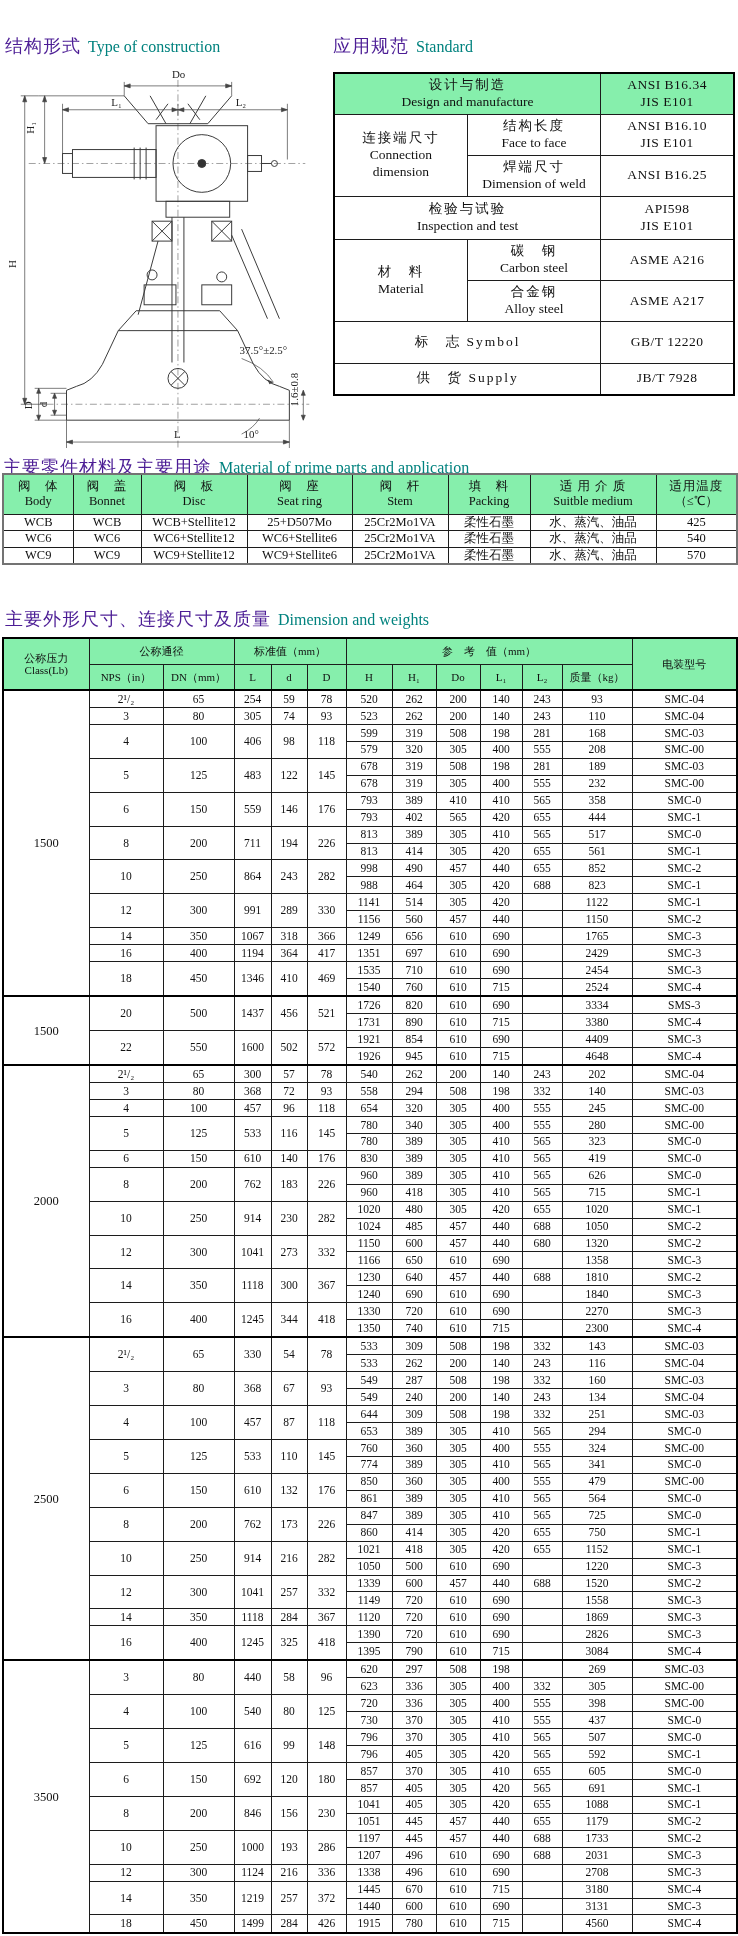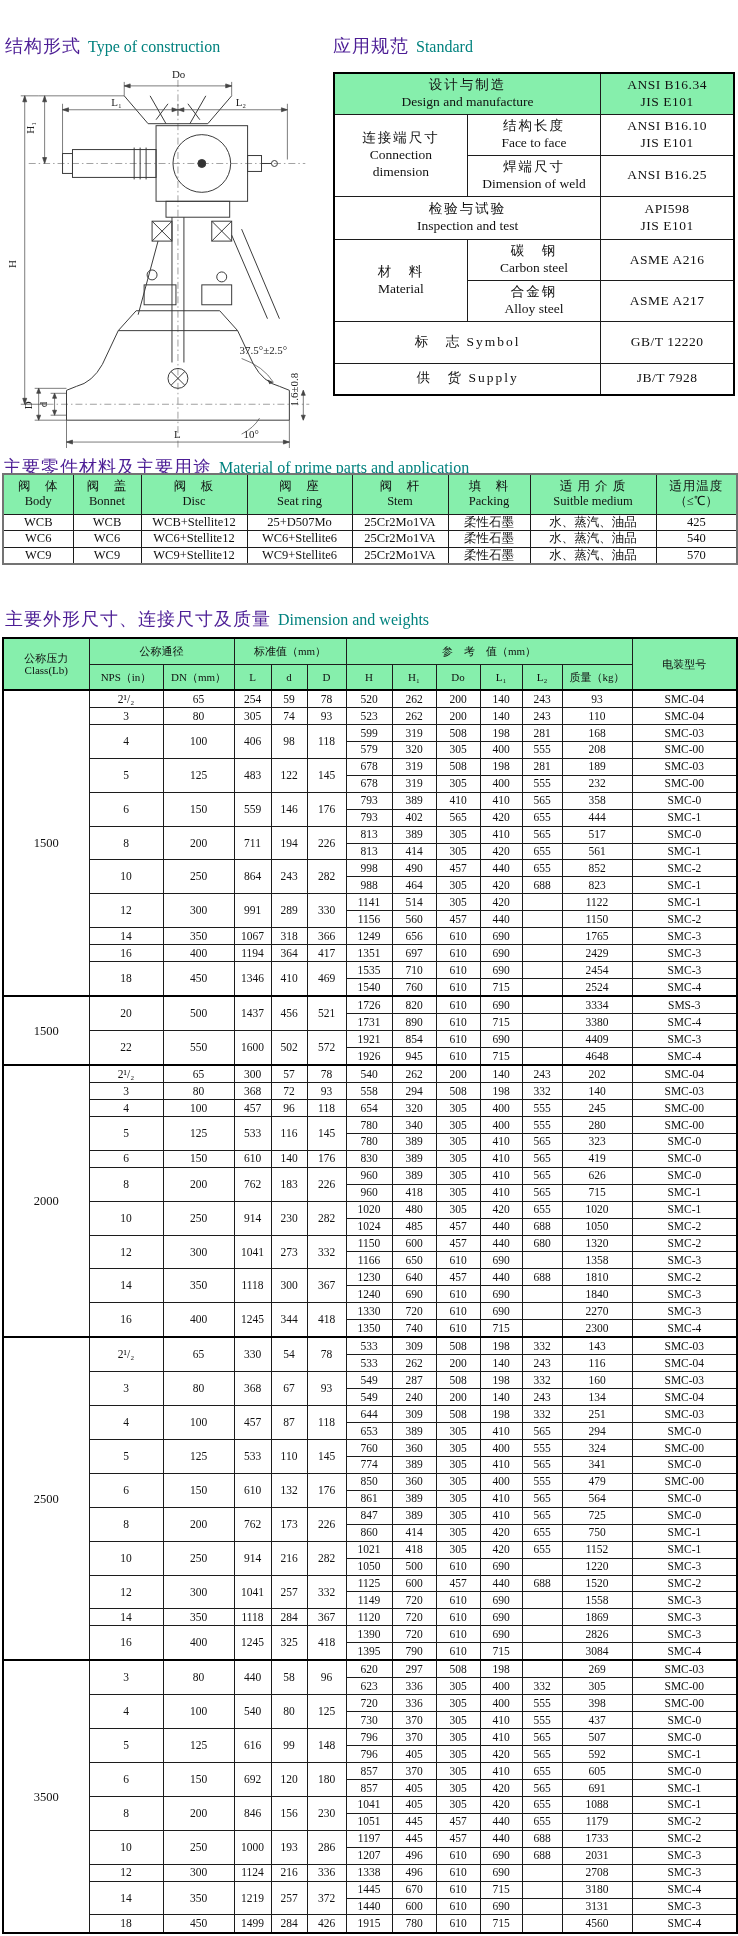--- a/index.html
+++ b/index.html
@@ -1043,21 +1043,21 @@
           <td></td>
           <td>1220</td>
           <td>SMC-3</td>
         </tr>
         <tr>
           <td rowspan="2">12</td>
           <td rowspan="2">300</td>
           <td rowspan="2">1041</td>
           <td rowspan="2">257</td>
           <td rowspan="2">332</td>
-          <td>1125</td>
+          <td>1339</td>
           <td>600</td>
           <td>457</td>
           <td>440</td>
           <td>688</td>
           <td>1520</td>
           <td>SMC-2</td>
         </tr>
         <tr>
           <td>1149</td>
           <td>720</td>

